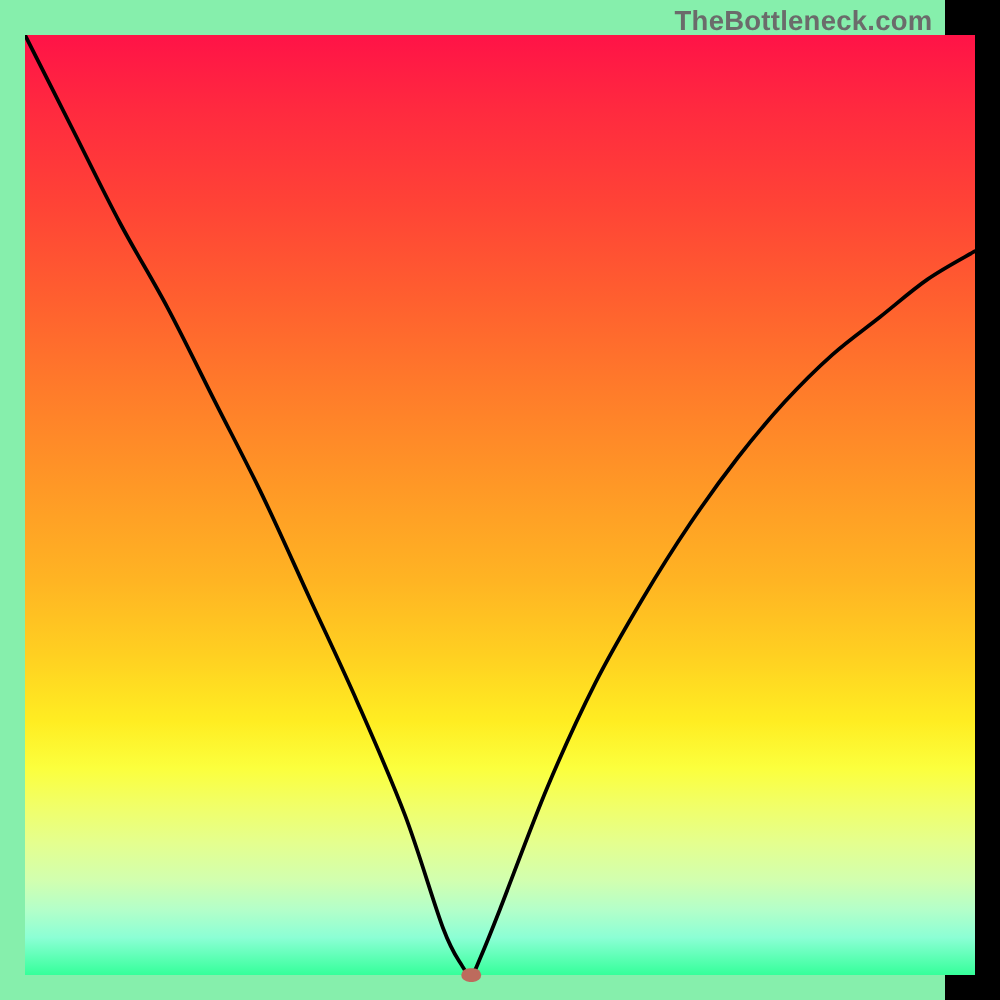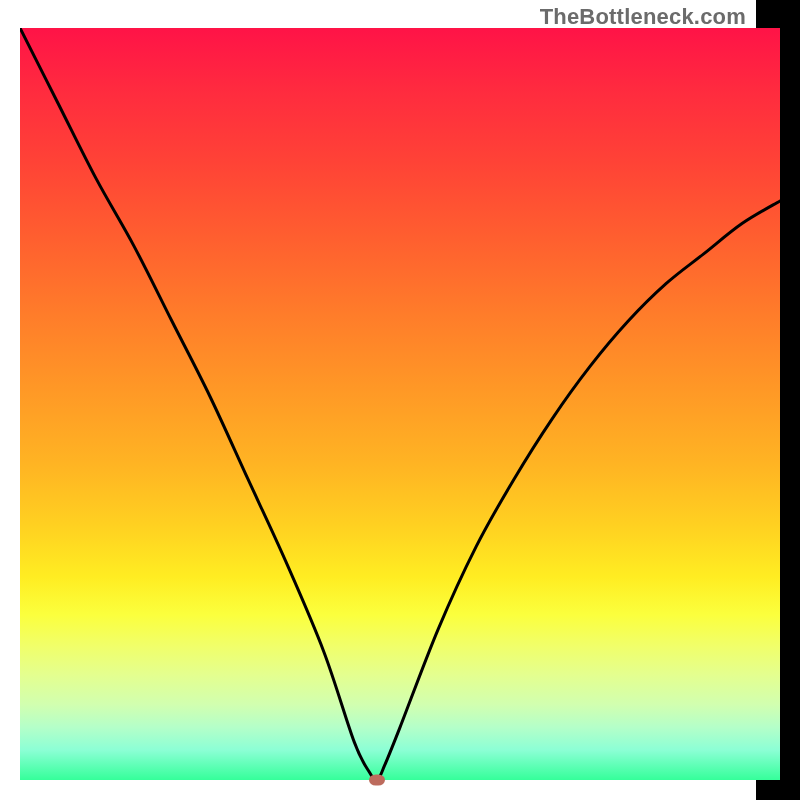--- a/index.html
+++ b/index.html
@@ -8,21 +8,21 @@
     width: 800px;
     height: 800px;
     overflow: hidden;
     background: #000;
     font-family: Arial, Helvetica, sans-serif;
   }
   .frame {
     position: relative;
     width: 756px;
     height: 800px;
-    background: #ffffff;
+    background: #86efac;
   }
   .attribution {
     position: absolute;
     top: 4px;
     right: 10px;
     color: #6b6b6b;
     font-size: 22px;
     font-weight: 600;
     letter-spacing: 0.2px;
     user-select: none;

